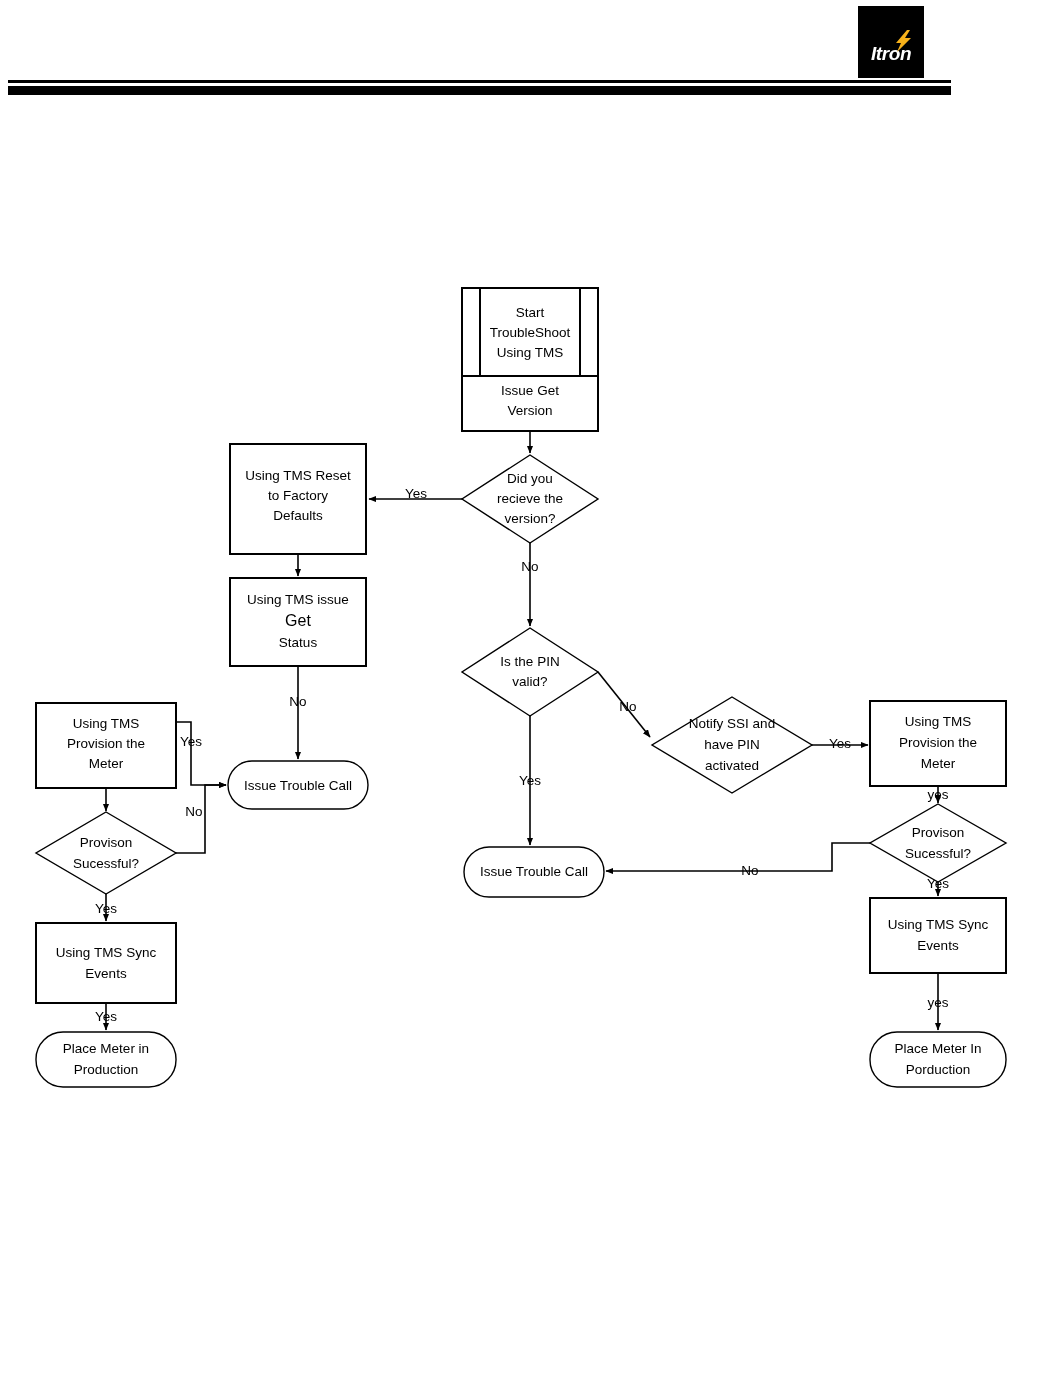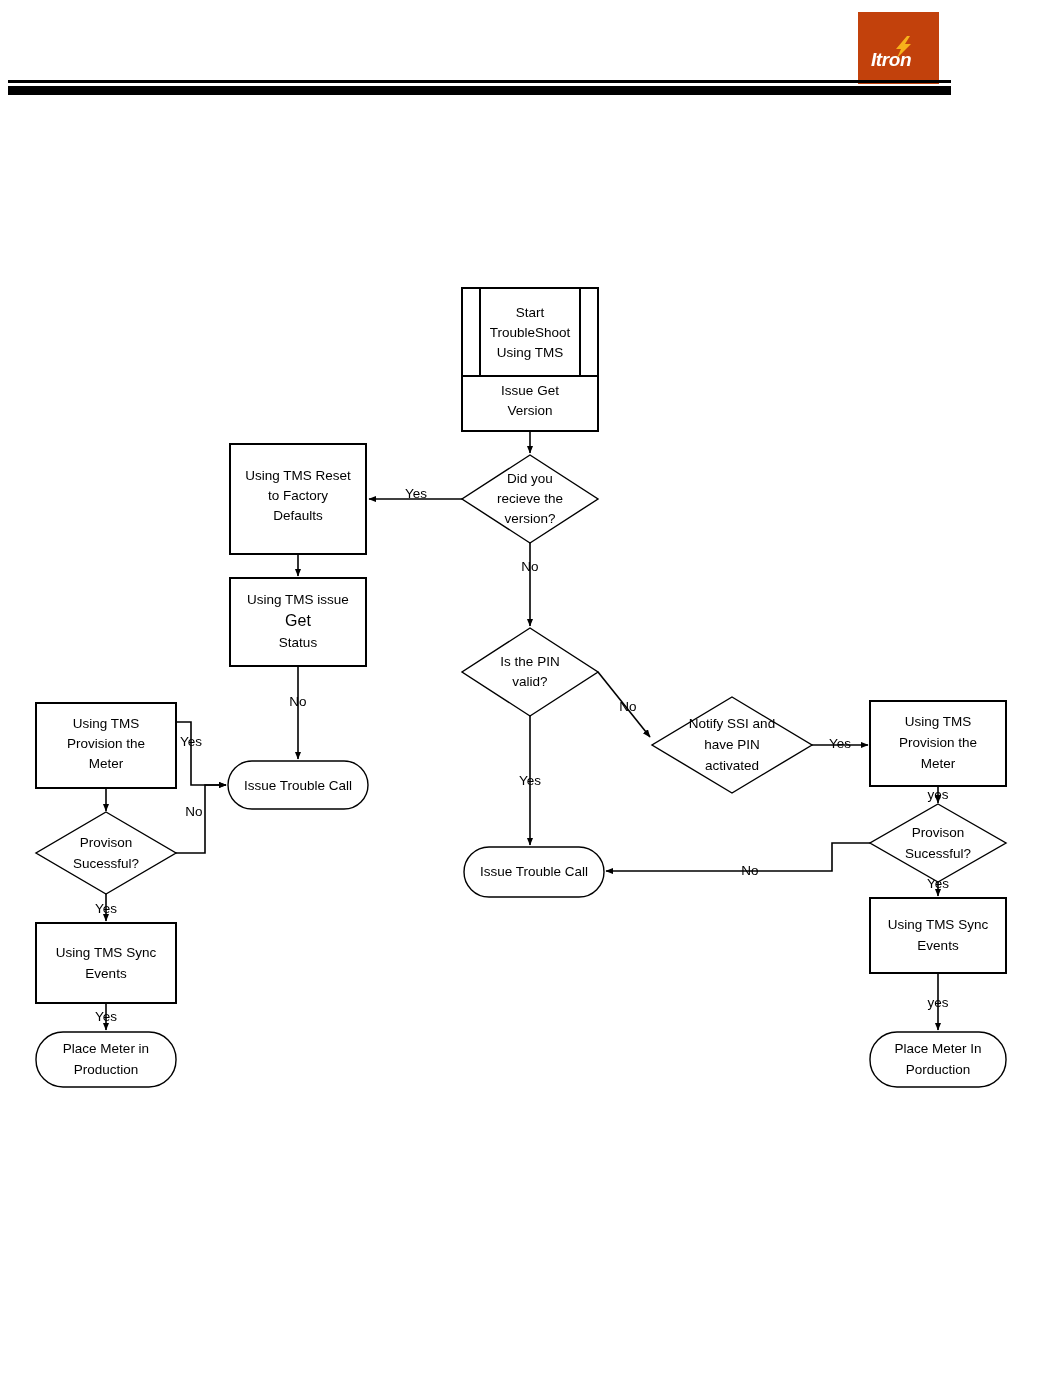--- a/index.html
+++ b/index.html
@@ -19,24 +19,24 @@
   #page-header {
     position: absolute;
     left: 0;
     top: 0;
     width: 1037px;
     height: 110px;
   }
   #brand-logo {
     position: absolute;
     left: 858px;
-    top: 12px;
-    width: 81px;
+    top: 6px;
+    width: 66px;
     height: 72px;
-    background: #c2410c;
+    background: #000000;
     overflow: hidden;
   }
   #brand-logo-text {
     position: absolute;
     left: 0;
     top: 38px;
     width: 66px;
     text-align: center;
     color: #ffffff;
     font-family: "Liberation Sans", sans-serif;

